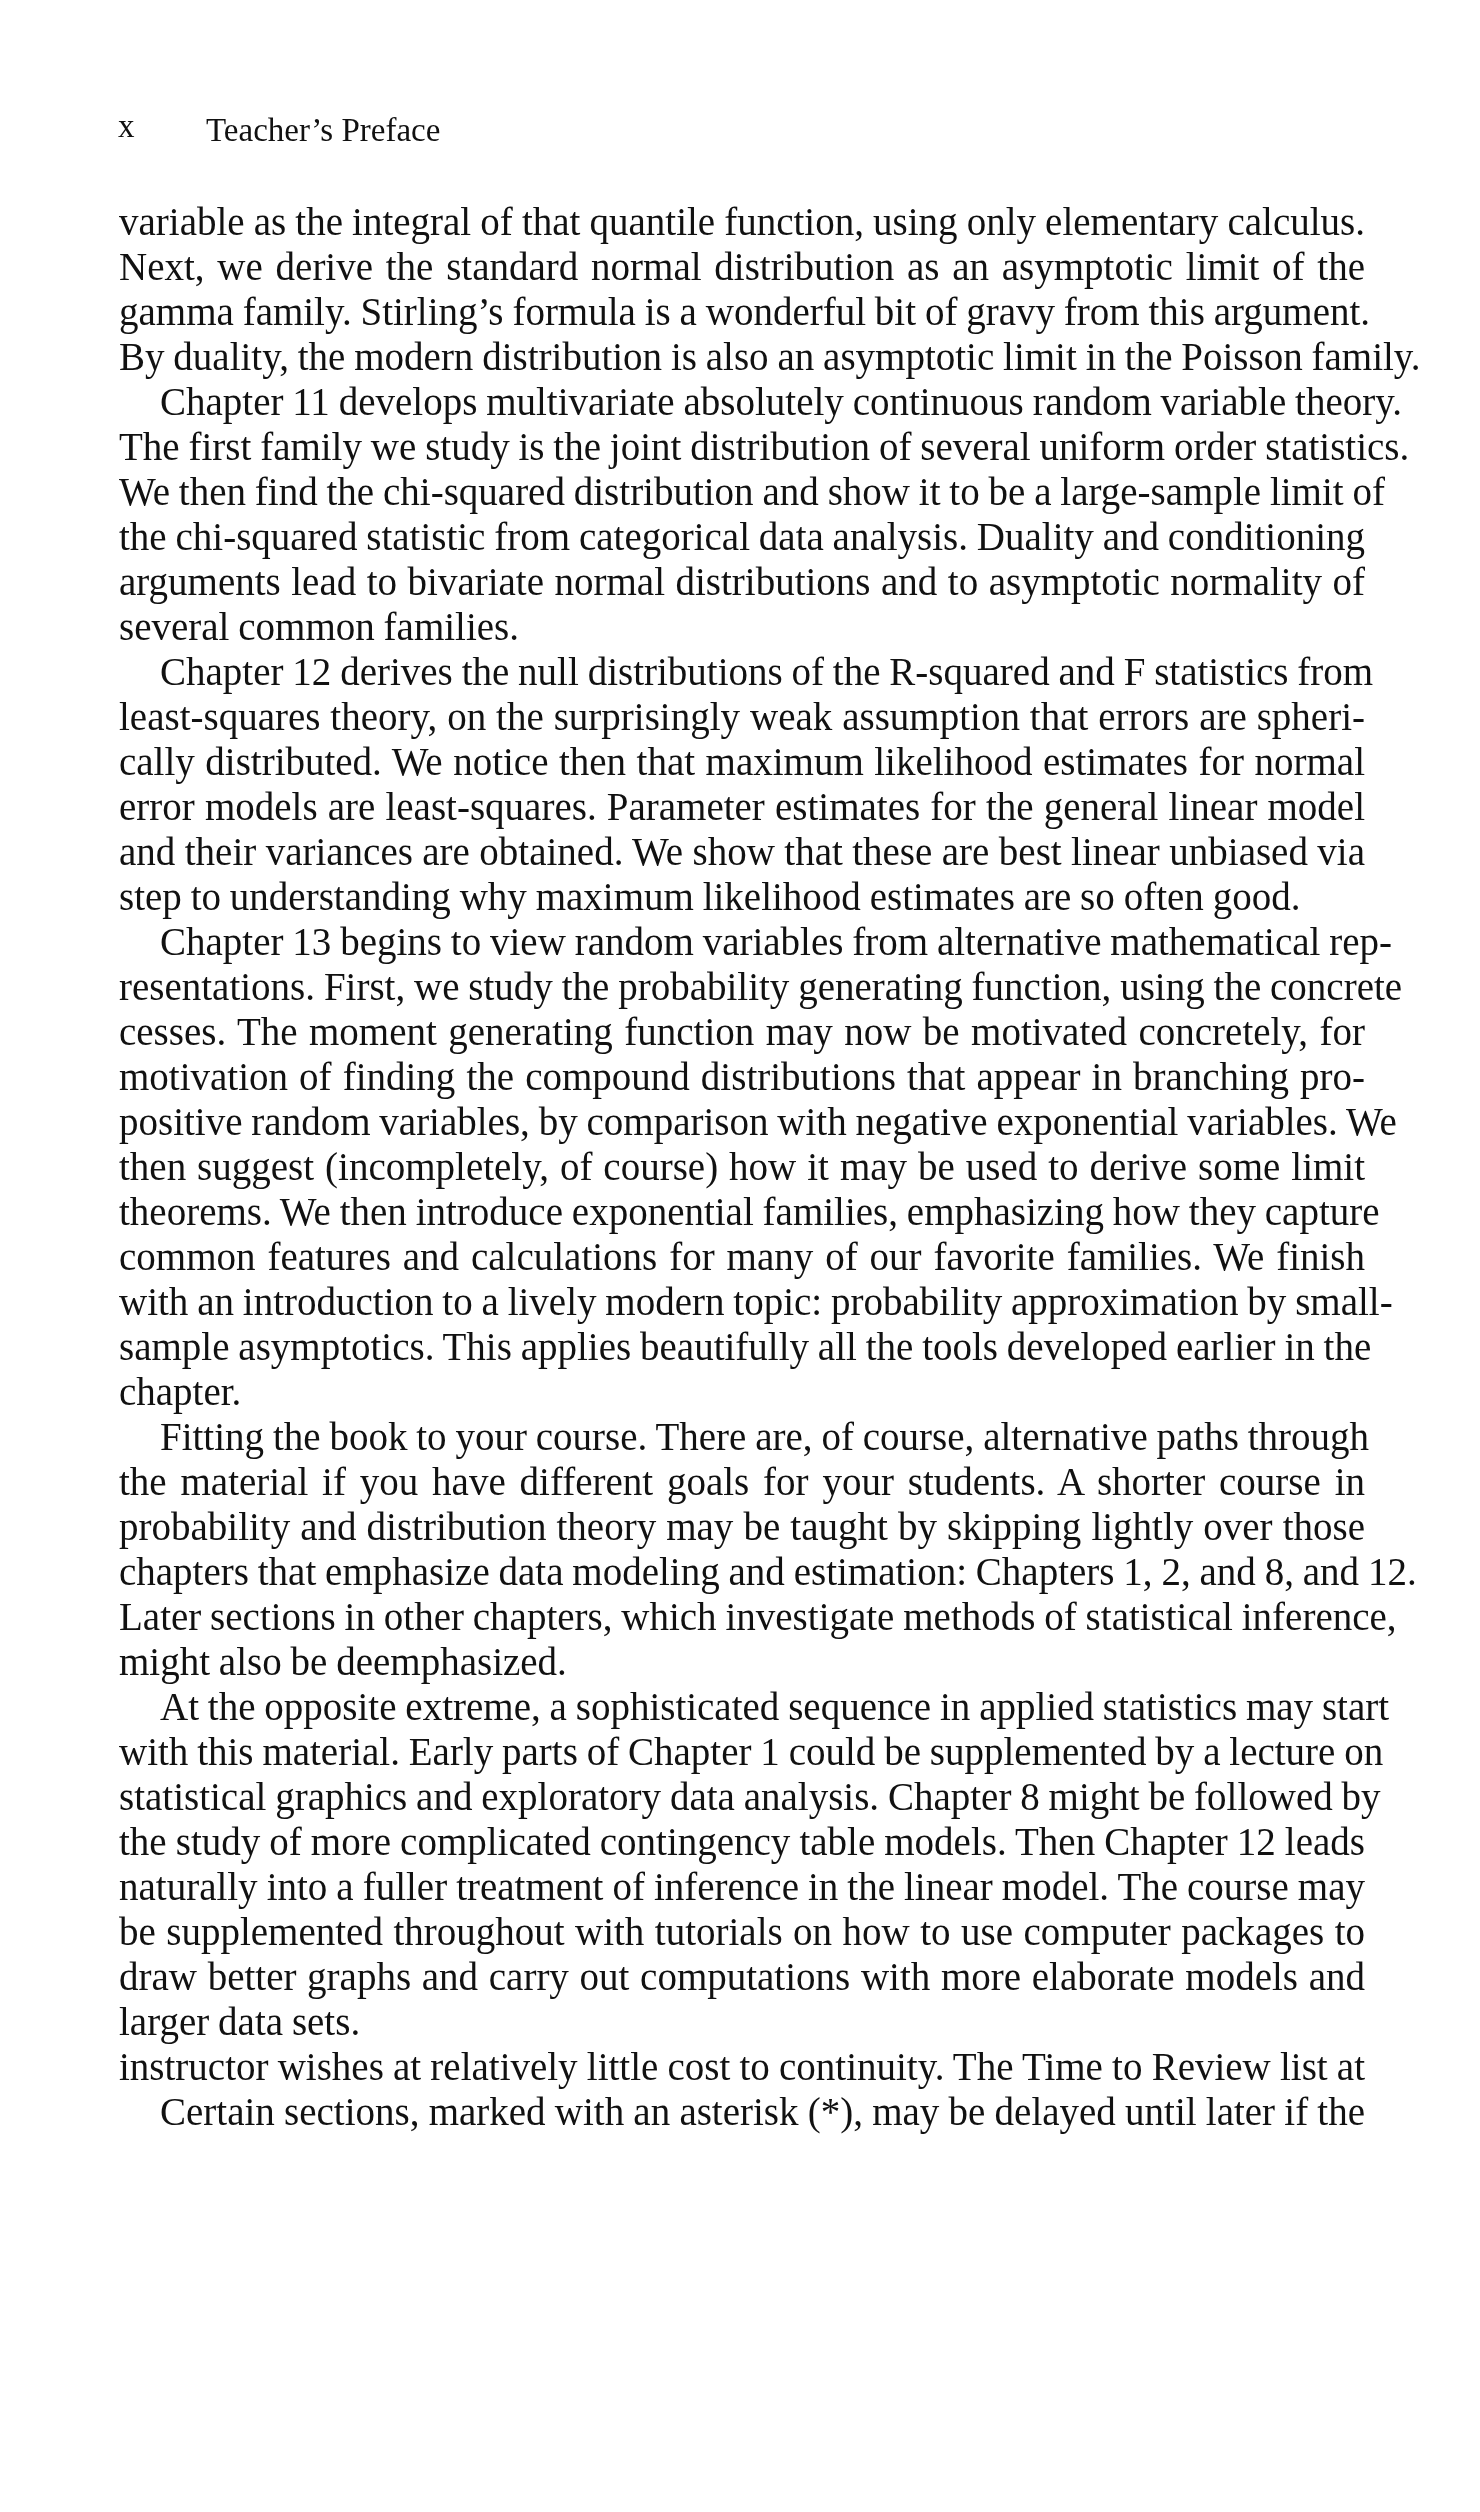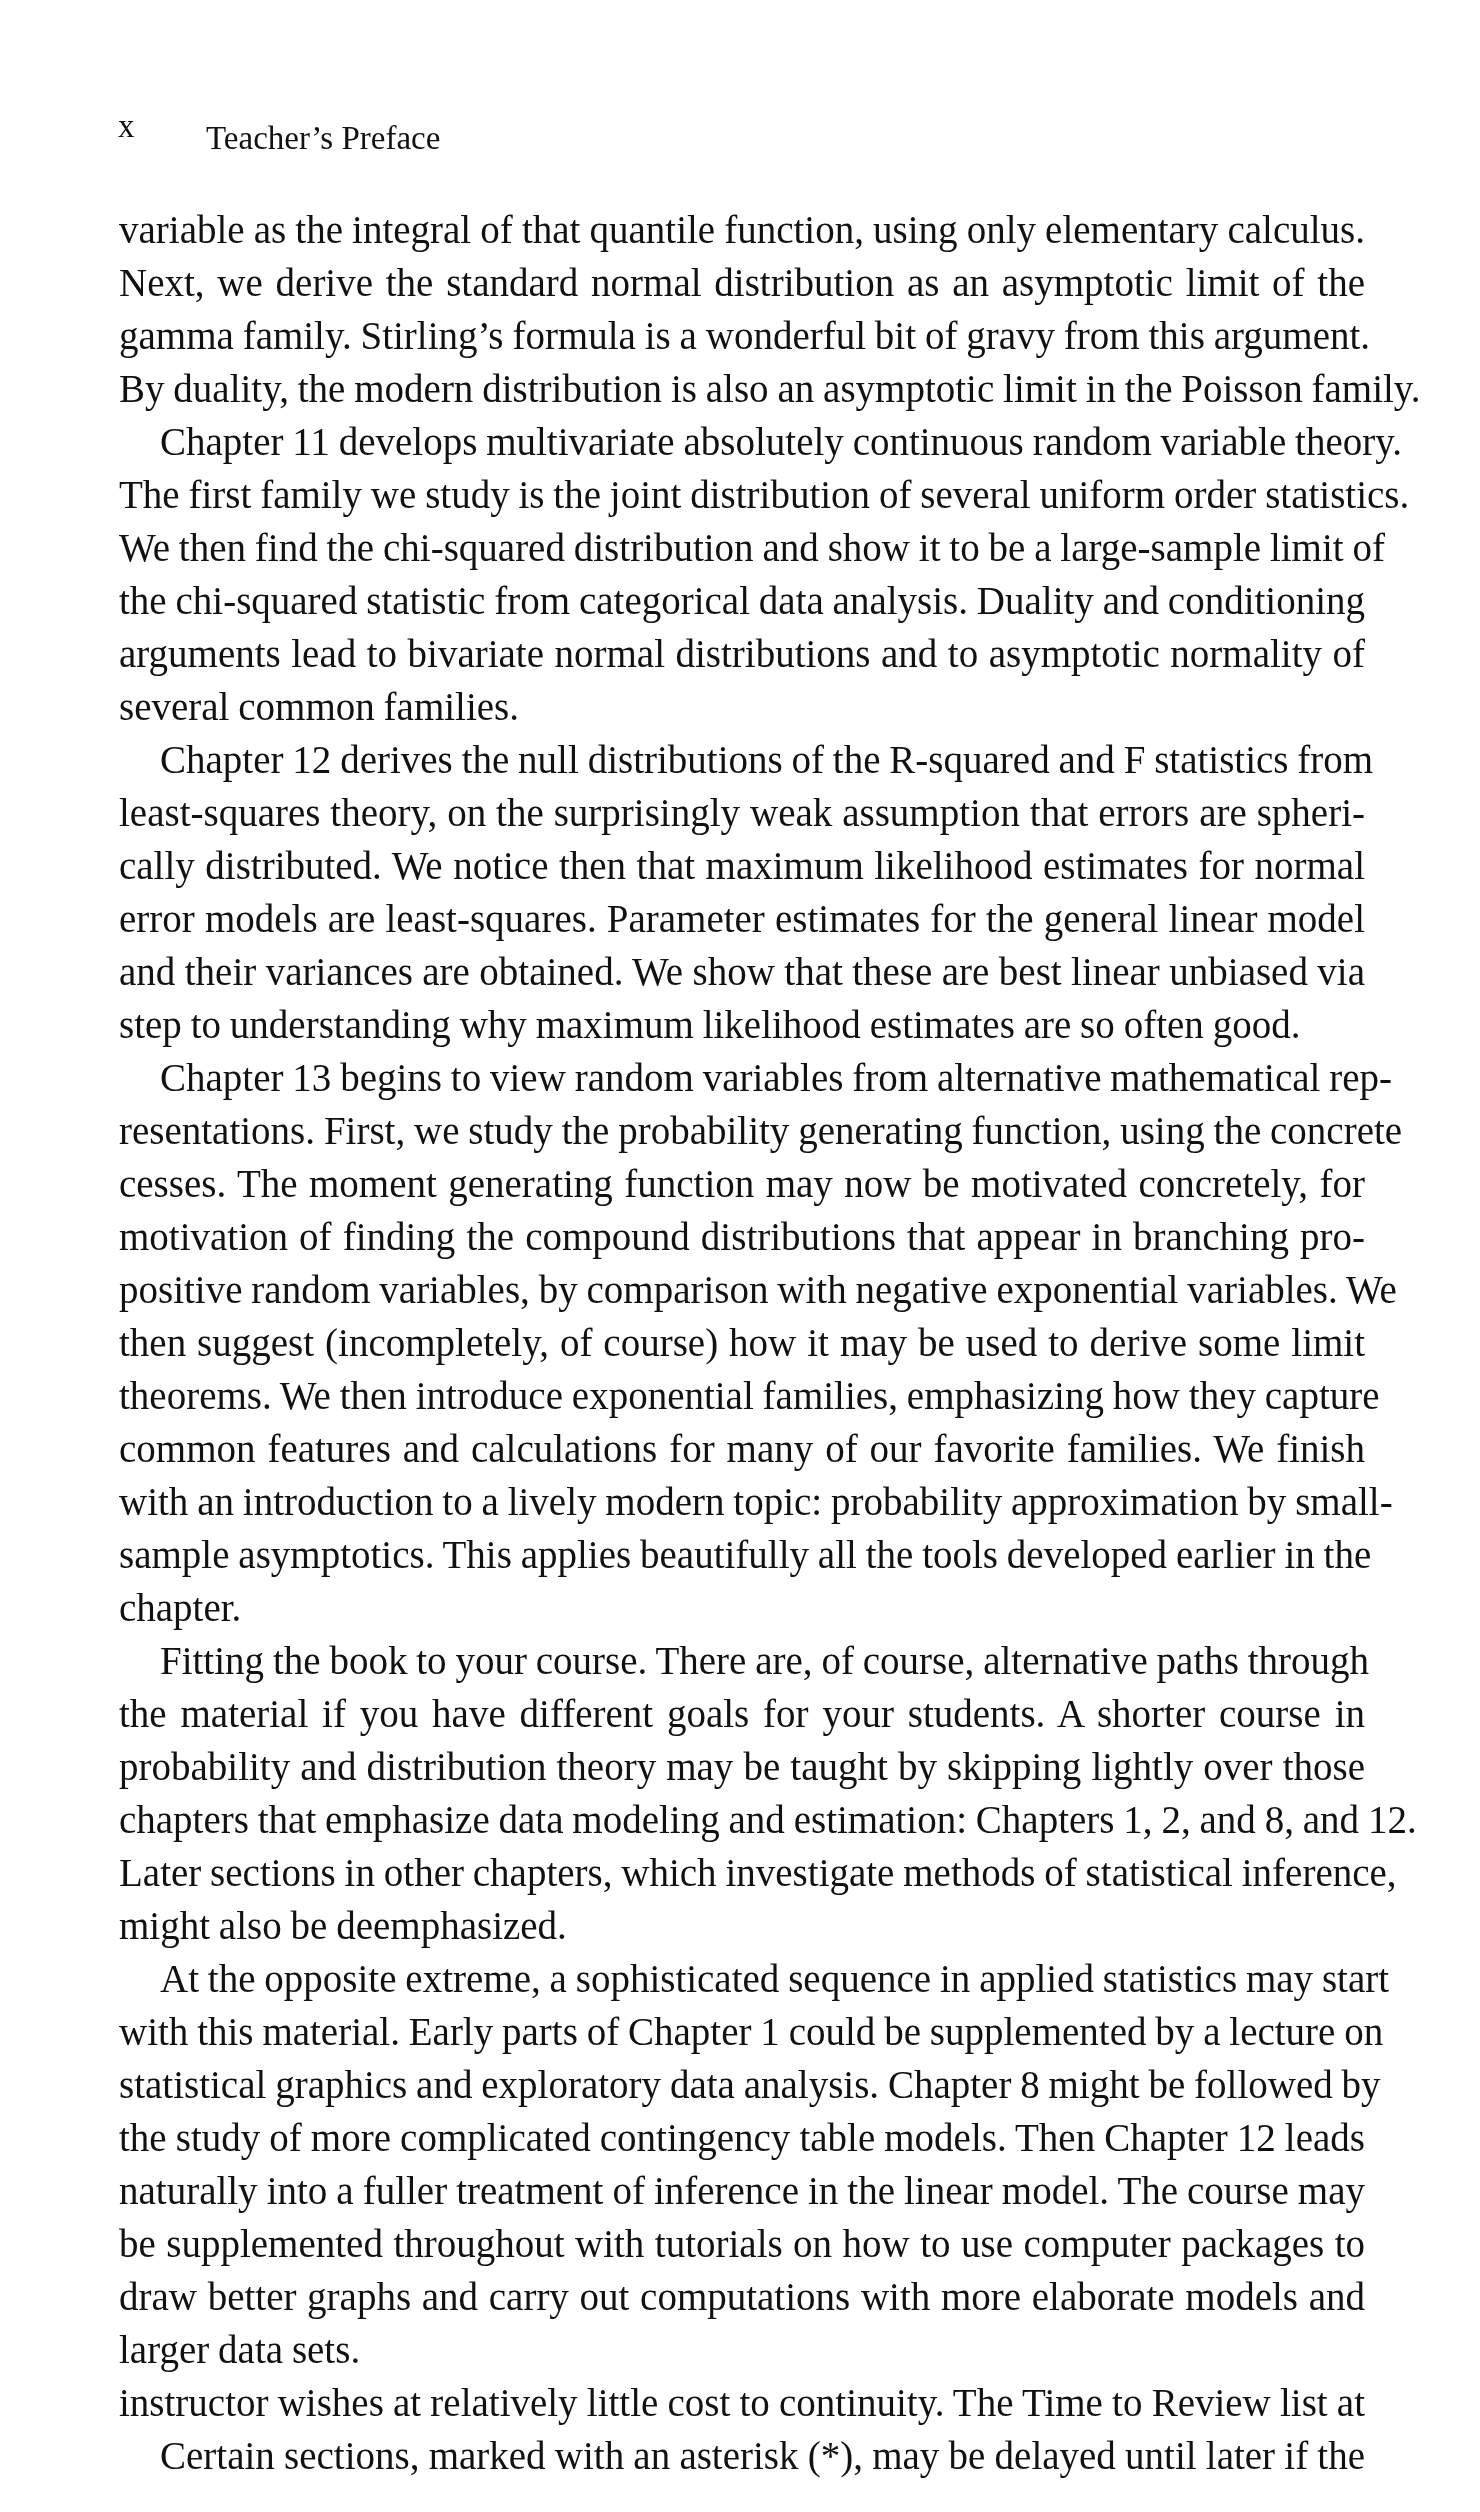--- a/index.html
+++ b/index.html
@@ -25,39 +25,38 @@
     white-space: nowrap;
   }
   .running-head .folio {
     position: absolute;
     left: 0;
     top: 0;
   }
   .running-head .title {
     position: absolute;
     left: 88px;
-    top: 12px;
+    top: 4px;
   }
   .body-text {
     position: absolute;
     left: 119px;
     top: 199px;
     width: 1246px;
     font-size: 39px;
     line-height: 45px;
   }
   .line {
     display: block;
     height: 45px;
     white-space: nowrap;
     text-align: justify;
     text-align-last: justify;
     overflow: visible;
     word-spacing: -0.9px;
-    margin-top: 8px;
   }
   .line.indent {
     padding-left: 41px;
   }
   .line.last {
     text-align: right;
     text-align-last: left;
   }
   .line .b {
     font-weight: normal;

